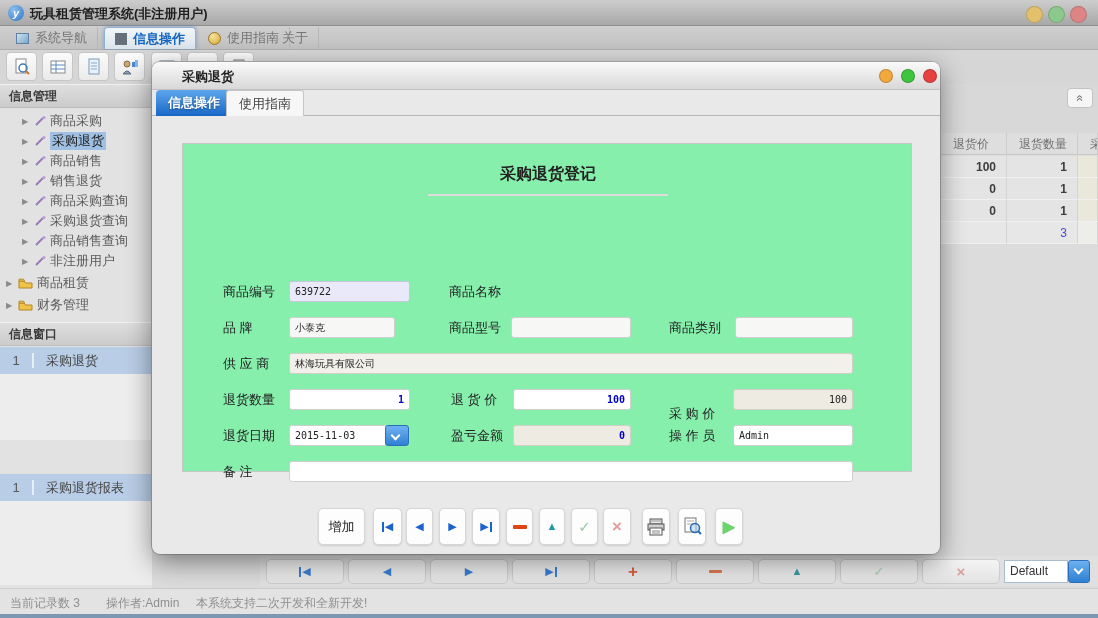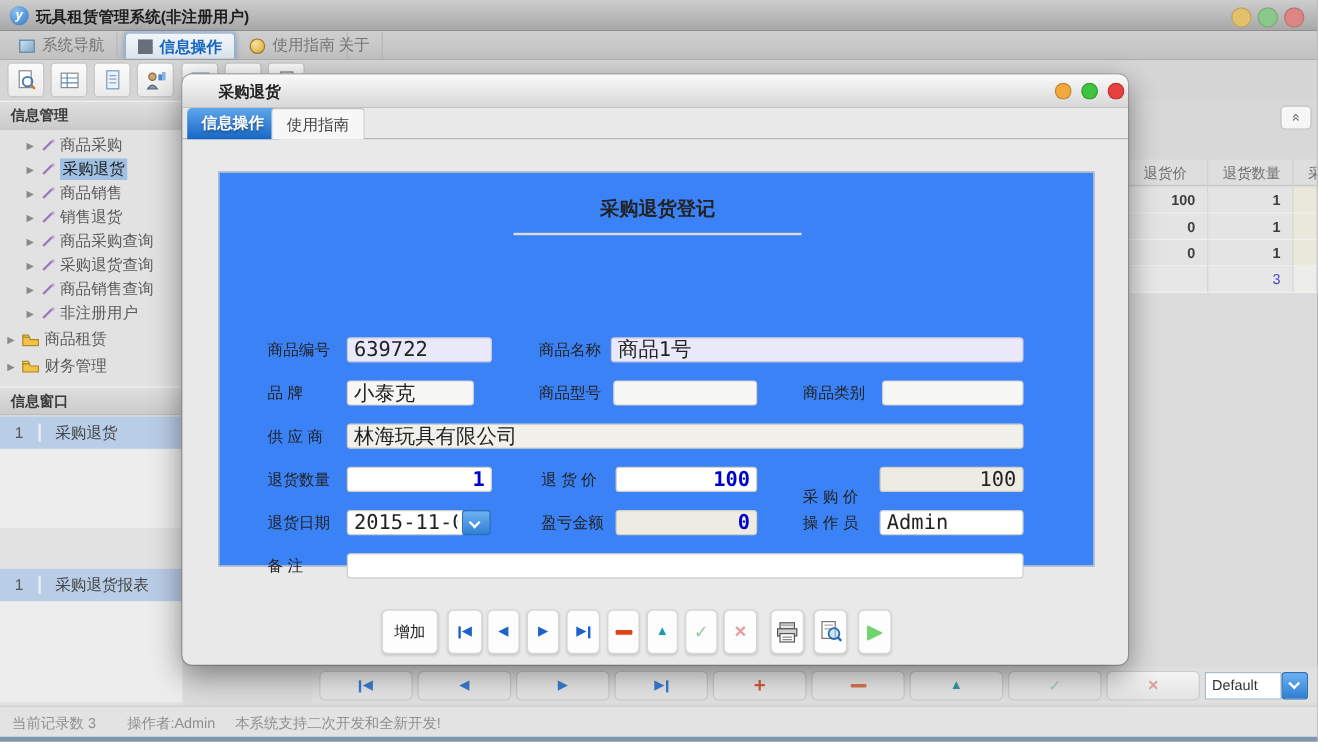--- a/index.html
+++ b/index.html
@@ -91,27 +91,27 @@
   .dwinbtn { position:absolute; top:7px; width:14px; height:14px; border-radius:50%; border:1px solid rgba(0,0,0,.2); }
   .dwinbtn.min { left:727px; background:#f2a93c; }
   .dwinbtn.max { left:749px; background:#3fc43f; }
   .dwinbtn.close { left:771px; background:#e84040; }
   .dlg-tabs { position:absolute; left:0; top:28px; width:788px; height:26px; border-bottom:1px solid #b6b6b6; }
   .dtab { position:absolute; top:0; height:26px; padding:0 12px; font-size:13px; line-height:26px; }
   .dtab.active { left:4px; background:linear-gradient(#5ea6ec,#1767c6); color:#fff; font-weight:bold;
     border-radius:4px 4px 0 0; text-shadow:0 1px 2px rgba(0,0,0,.35); }
   .dtab.inactive { left:74px; background:#f7f7f7; border:1px solid #c6c6c6; border-bottom:none; color:#444; border-radius:3px 3px 0 0; }
 
-  .formpanel { position:absolute; left:30px; top:81px; width:730px; height:329px; background:#3b82f6; border:1px solid #c6c6c6; }
+  .formpanel { position:absolute; left:30px; top:81px; width:730px; height:329px; background:#86efac; border:1px solid #c6c6c6; }
   .form-title { position:absolute; left:0; top:20px; width:730px; text-align:center; font-size:16px; font-weight:bold; color:#222; }
   .form-divider { position:absolute; left:245px; top:50px; width:240px; height:2px; background:#dddddd; }
 
   .flabel { position:absolute; font-size:13px; color:#222; height:21px; line-height:21px; }
   .fld { position:absolute; height:21px; border:1px solid #cfcfcf; border-radius:3px; background:#fff;
-    font-family:"DejaVu Sans Mono","DejaVu Sans",monospace; font-size:17px; color:#222; padding:0 5px; outline:none; }
+    font-family:"DejaVu Sans Mono","DejaVu Sans",monospace; font-size:10px; color:#222; padding:0 5px; outline:none; }
   .fld.lav { background:#e9e9f9; border-color:#c6c6de; }
   .fld.ro  { background:#edebe2; border-color:#d2d0c6; }
   .fld.num { text-align:right; color:#0000cc; font-weight:bold; }
   .fld.numro { text-align:right; }
   .fld.numblue { text-align:right; color:#0000cc; font-weight:bold; }
   .combo-btn { position:absolute; width:24px; height:21px; border-radius:3px;
     background:linear-gradient(#6fb2f2,#2f80d4); border:1px solid #2a6fb8; }
 
   .dlg-btnbar { position:absolute; left:0; top:446px; width:788px; height:40px; }
   .dbtn { position:absolute; top:0; height:37px; background:#fdfdfd; border:1px solid #d6d6d6; border-radius:5px;
@@ -392,21 +392,20 @@
       <div class="dtab inactive">使用指南</div>
     </div>
 
     <div class="formpanel">
       <div class="form-title">采购退货登记</div>
       <div class="form-divider"></div>
 
       <div class="flabel" style="left:40px; top:137px;">商品编号</div>
       <input class="fld lav" style="left: 106px; top: 137px; width: 121px;" value="639722">
       <div class="flabel" style="left:266px; top:137px;">商品名称</div>
-      <input class="fld lav" style="left: 326px; top: 137px; width: 344px;" value="商品1号">
 
       <div class="flabel" style="left:40px; top:173px; width:58px; display:flex; justify-content:space-between;">品 牌</div>
       <input class="fld" style="left: 106px; top: 173px; width: 106px; background: rgb(247, 247, 245);" value="小泰克">
       <div class="flabel" style="left:266px; top:173px;">商品型号</div>
       <input class="fld" style="left: 328px; top: 173px; width: 120px; background: rgb(247, 247, 245);" value="">
       <div class="flabel" style="left:486px; top:173px;">商品类别</div>
       <input class="fld" style="left: 552px; top: 173px; width: 118px; background: rgb(247, 247, 245);" value="">
 
       <div class="flabel" style="left:40px; top:209px;">供 应 商</div>
       <input class="fld ro" style="left: 106px; top: 209px; width: 564px; background: rgb(241, 240, 234);" value="林海玩具有限公司">

